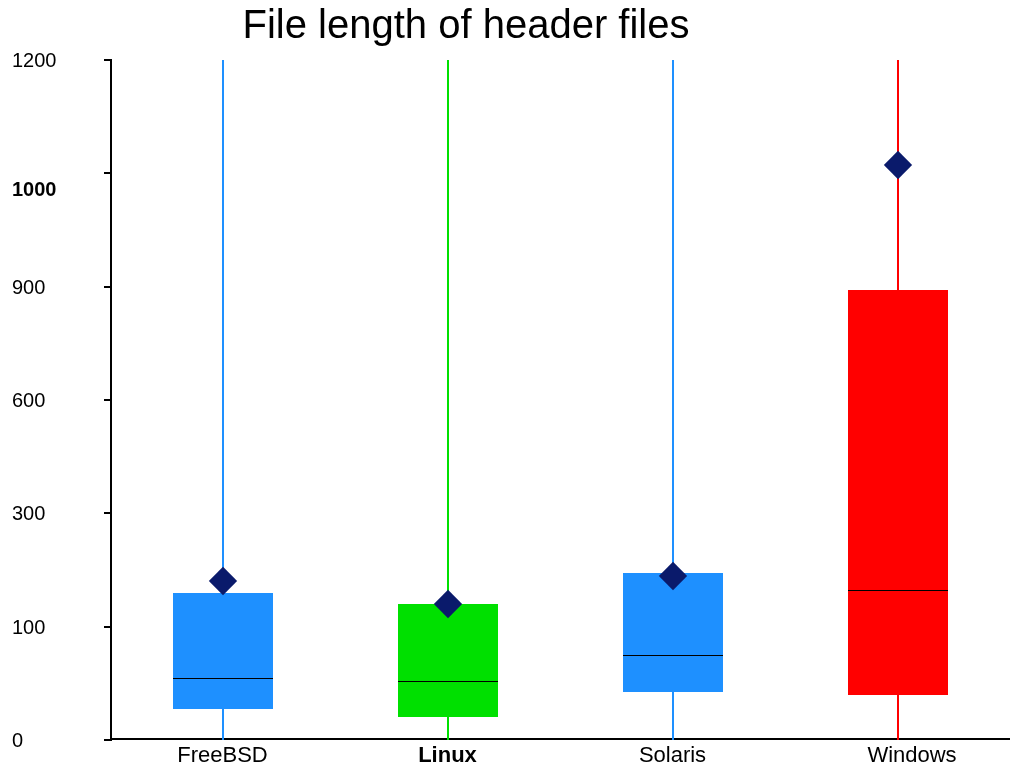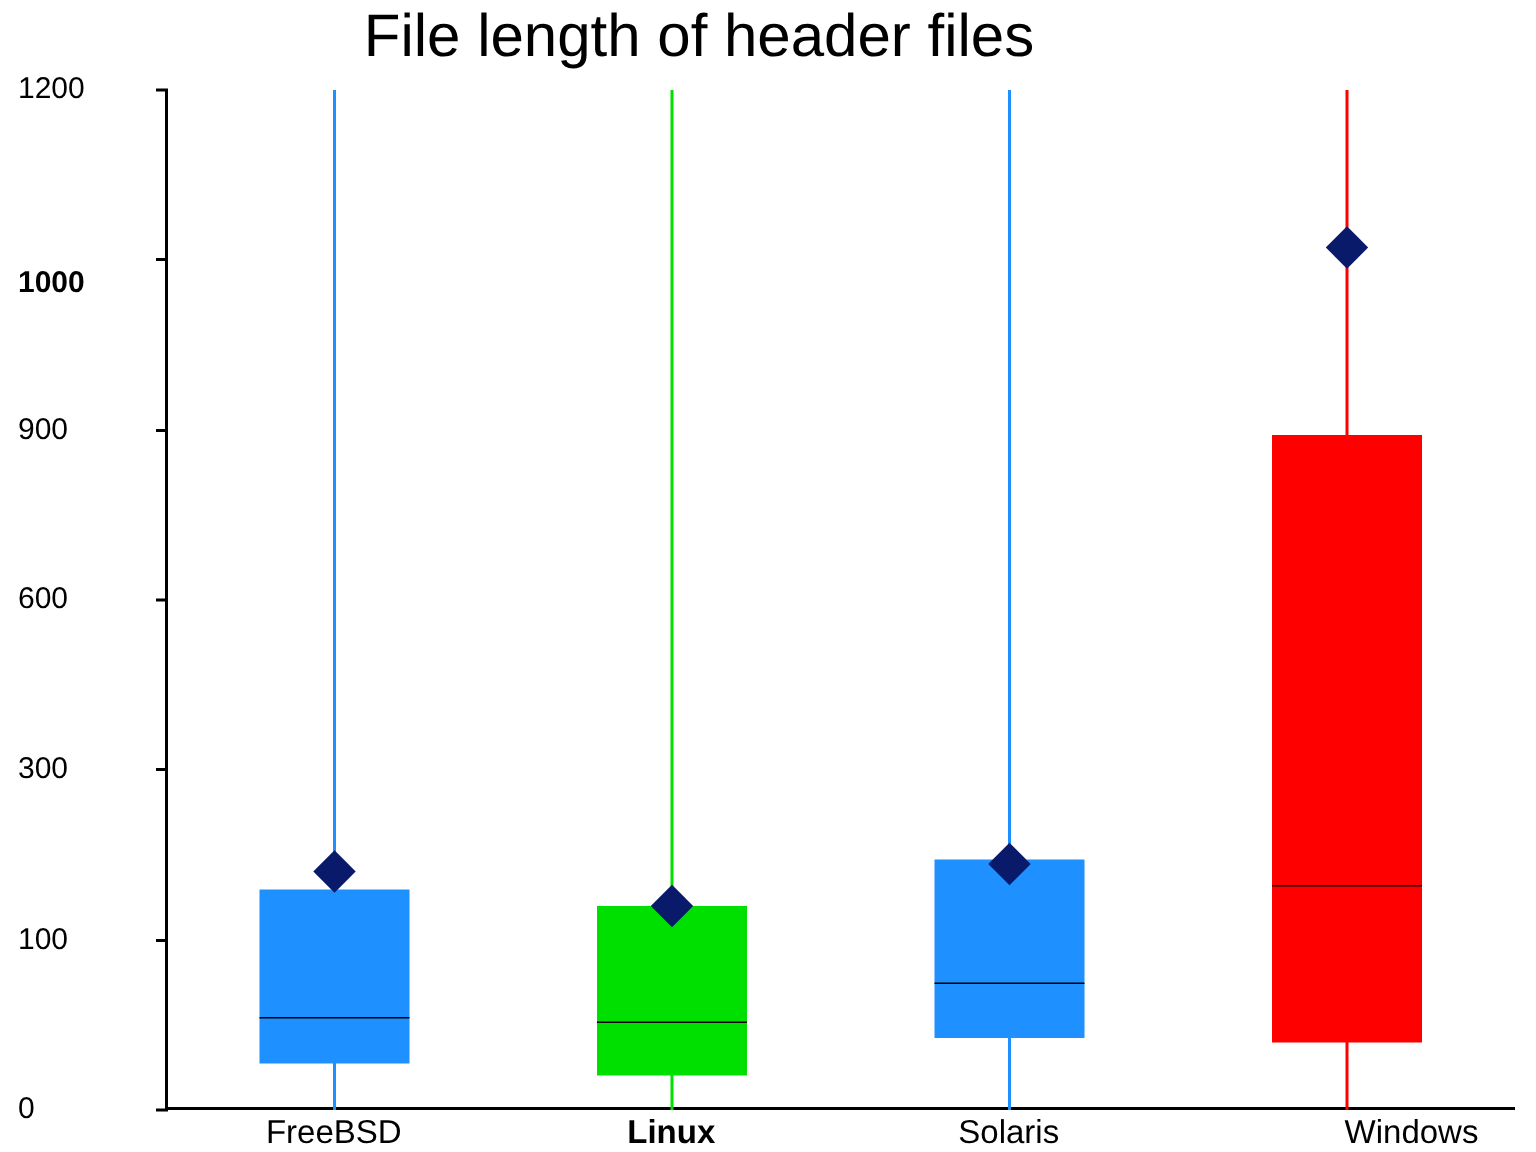--- a/index.html
+++ b/index.html
@@ -110,18 +110,18 @@
     <div class="xtick-label" style="left: 447.5px; font-weight: bold;">Linux</div>
     <div class="whisker" style="left: 446.5px; top: 60px; height: 680px; background: rgb(0, 224, 0);"></div>
     <div class="box" style="left: 397.5px; top: 604px; width: 100px; height: 113.333px; background: rgb(0, 224, 0);"></div>
     <div class="median" style="left: 397.5px; top: 680.5px; width: 100px;"></div>
     <div class="mean-diamond" style="left: 447.5px; top: 604px;"></div>
     <div class="xtick-label" style="left: 672.5px;">Solaris</div>
     <div class="whisker" style="left: 671.5px; top: 60px; height: 680px; background: rgb(30, 144, 255);"></div>
     <div class="box" style="left: 622.5px; top: 572.833px; width: 100px; height: 119px; background: rgb(30, 144, 255);"></div>
     <div class="median" style="left: 622.5px; top: 655px; width: 100px;"></div>
     <div class="mean-diamond" style="left: 672.5px; top: 575.667px;"></div>
-    <div class="xtick-label" style="left: 941px;">Windows</div>
+    <div class="xtick-label" style="left: 912px;">Windows</div>
     <div class="whisker" style="left: 896.5px; top: 60px; height: 680px; background: rgb(255, 0, 0);"></div>
     <div class="box" style="left: 847.5px; top: 289.5px; width: 100px; height: 405.167px; background: rgb(255, 0, 0);"></div>
     <div class="median" style="left: 847.5px; top: 589.833px; width: 100px;"></div>
     <div class="mean-diamond" style="left: 897.5px; top: 164.833px;"></div>
   </div>
 
 </body></html>

